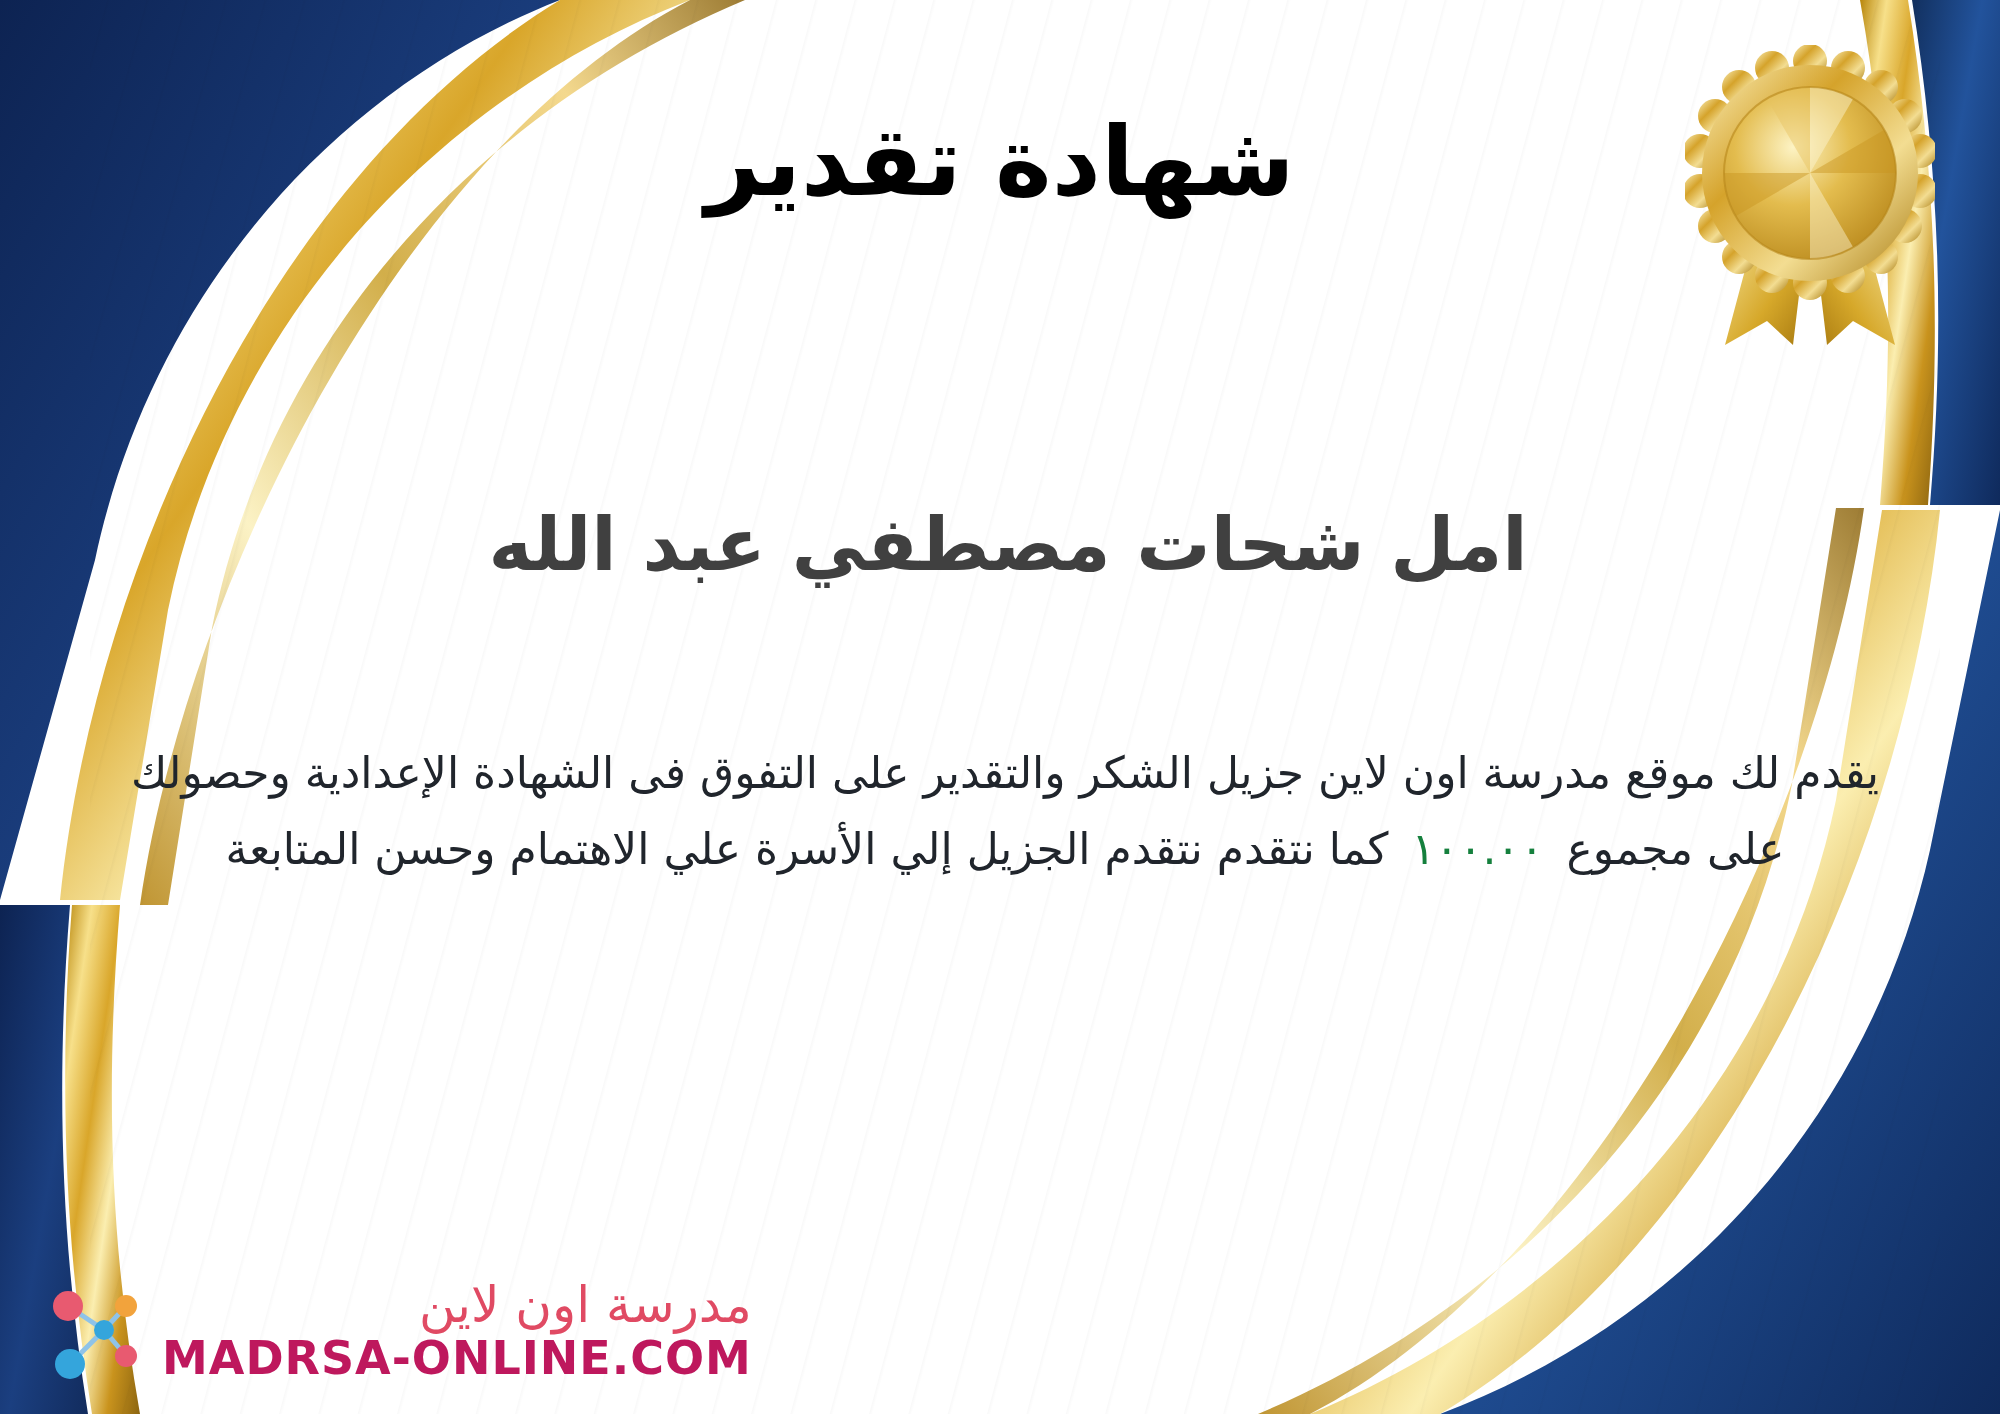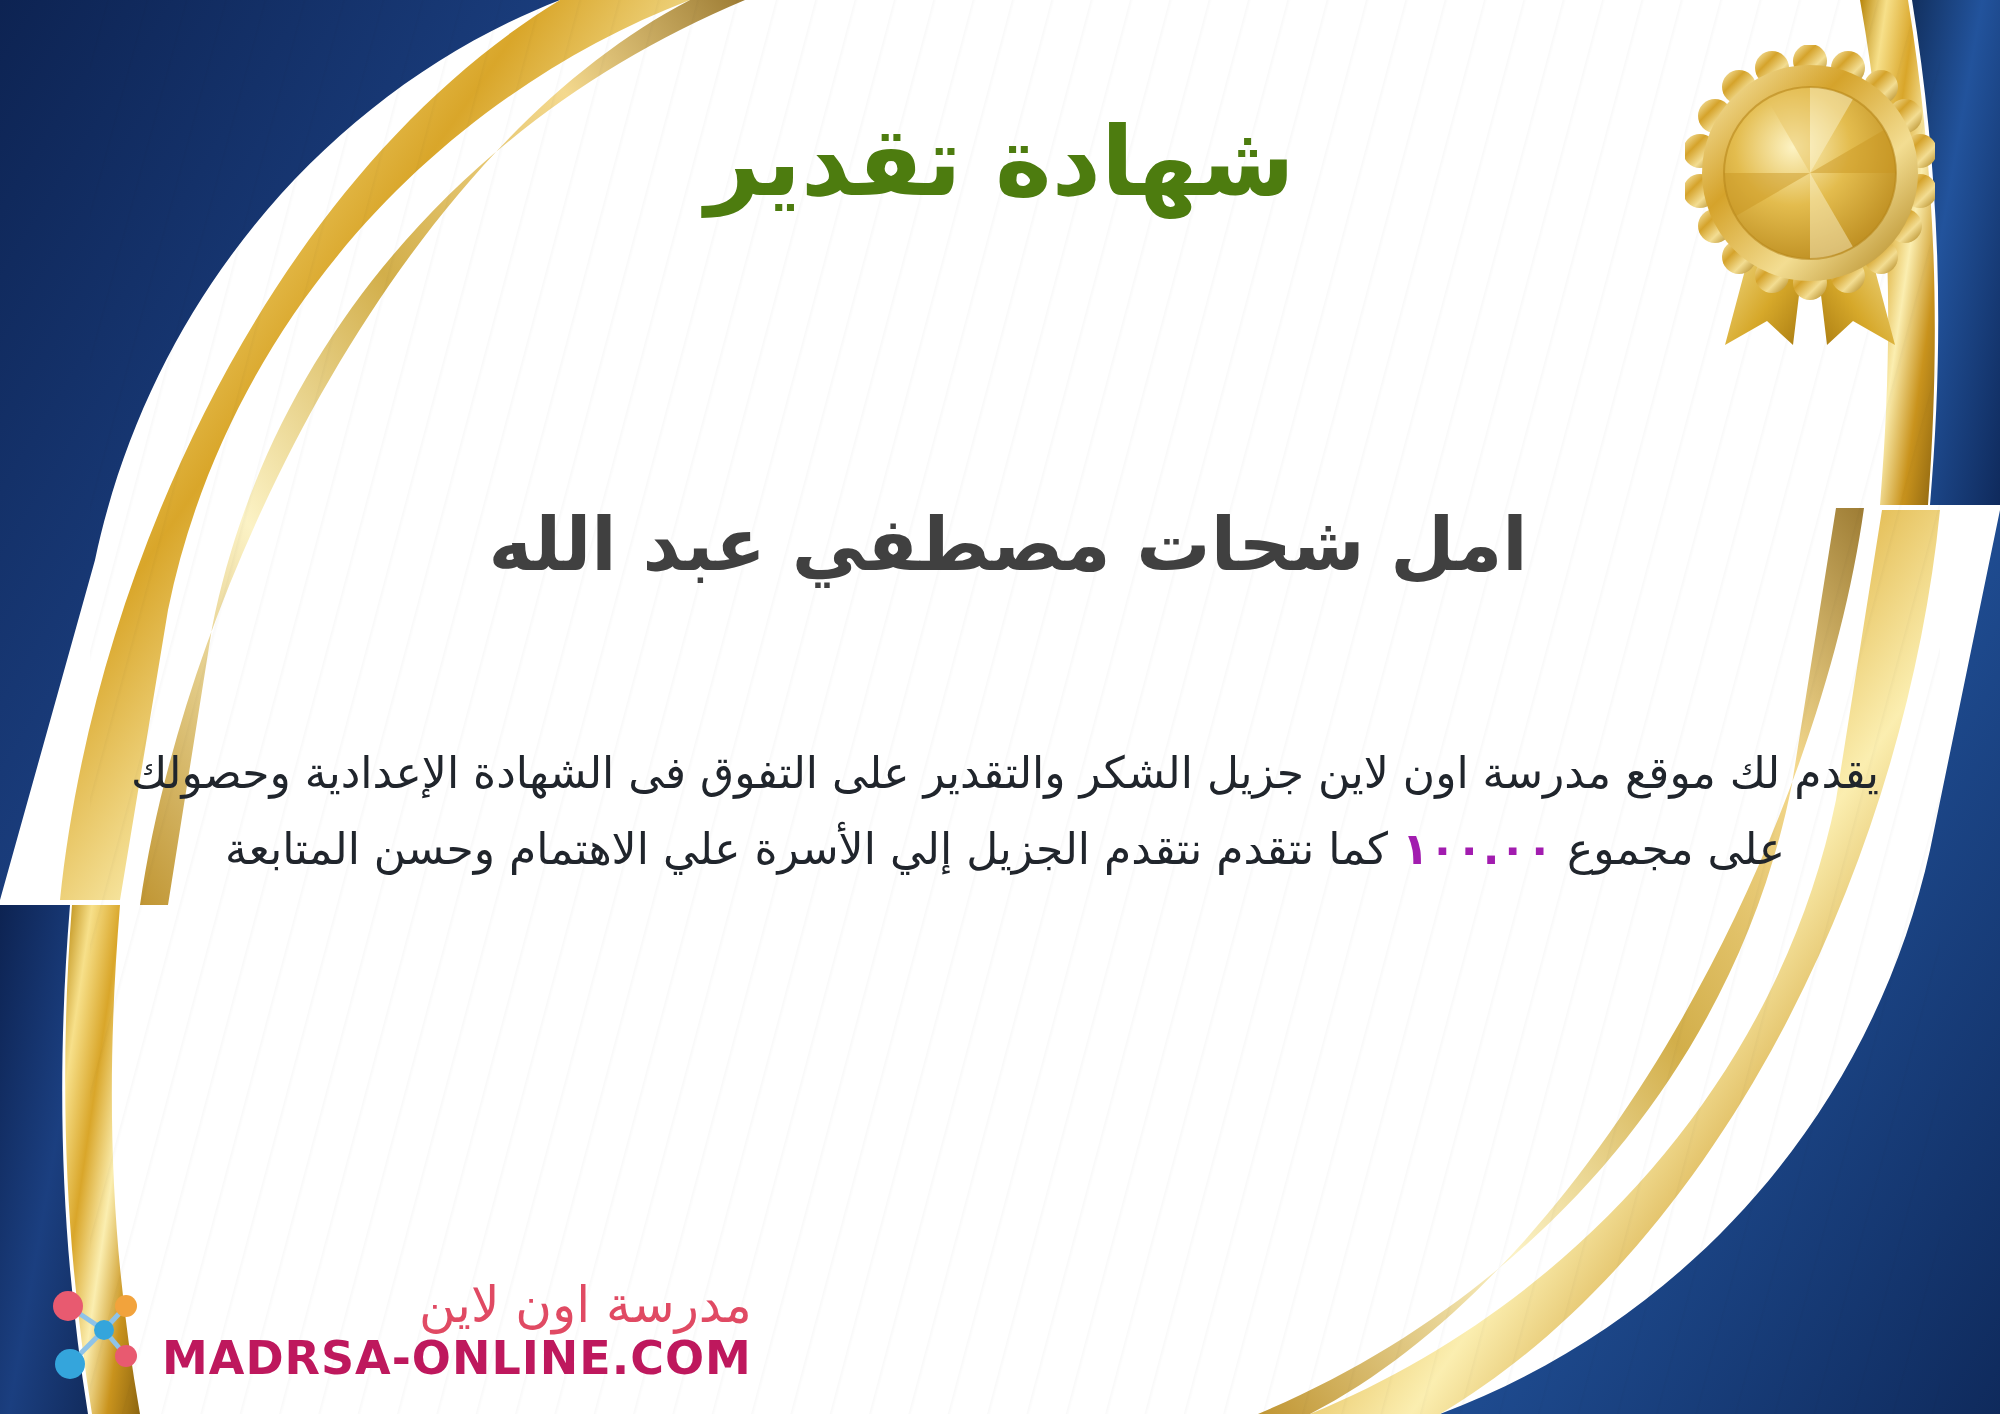--- a/index.html
+++ b/index.html
@@ -51,21 +51,21 @@
   }
 
   .cert-title {
     position: absolute;
     top: 110px;
     left: 0;
     right: 0;
     text-align: center;
     font-size: 96px;
     font-weight: 700;
-    color: #4d7c0f;
+    color: #000000;
     letter-spacing: 0px;
     line-height: 1.1;
   }
 
   .recipient-name {
     position: absolute;
     top: 500px;
     left: 16px;
     right: 0;
     text-align: center;
@@ -81,22 +81,22 @@
     left: 100px;
     right: 90px;
     text-align: center;
     font-size: 44px;
     color: #20252c;
     line-height: 1.72;
   }
   .body-text .grade {
     display: inline-block;
     min-width: 150px;
-    color: #a21caf;
-    font-weight: 700;
+    color: #15803d;
+    font-weight: 400;
   }
 
   .closing-text {
     position: absolute;
     top: 1140px;
     left: 100px;
     right: 90px;
     text-align: center;
     font-size: 44px;
     color: #20252c;

